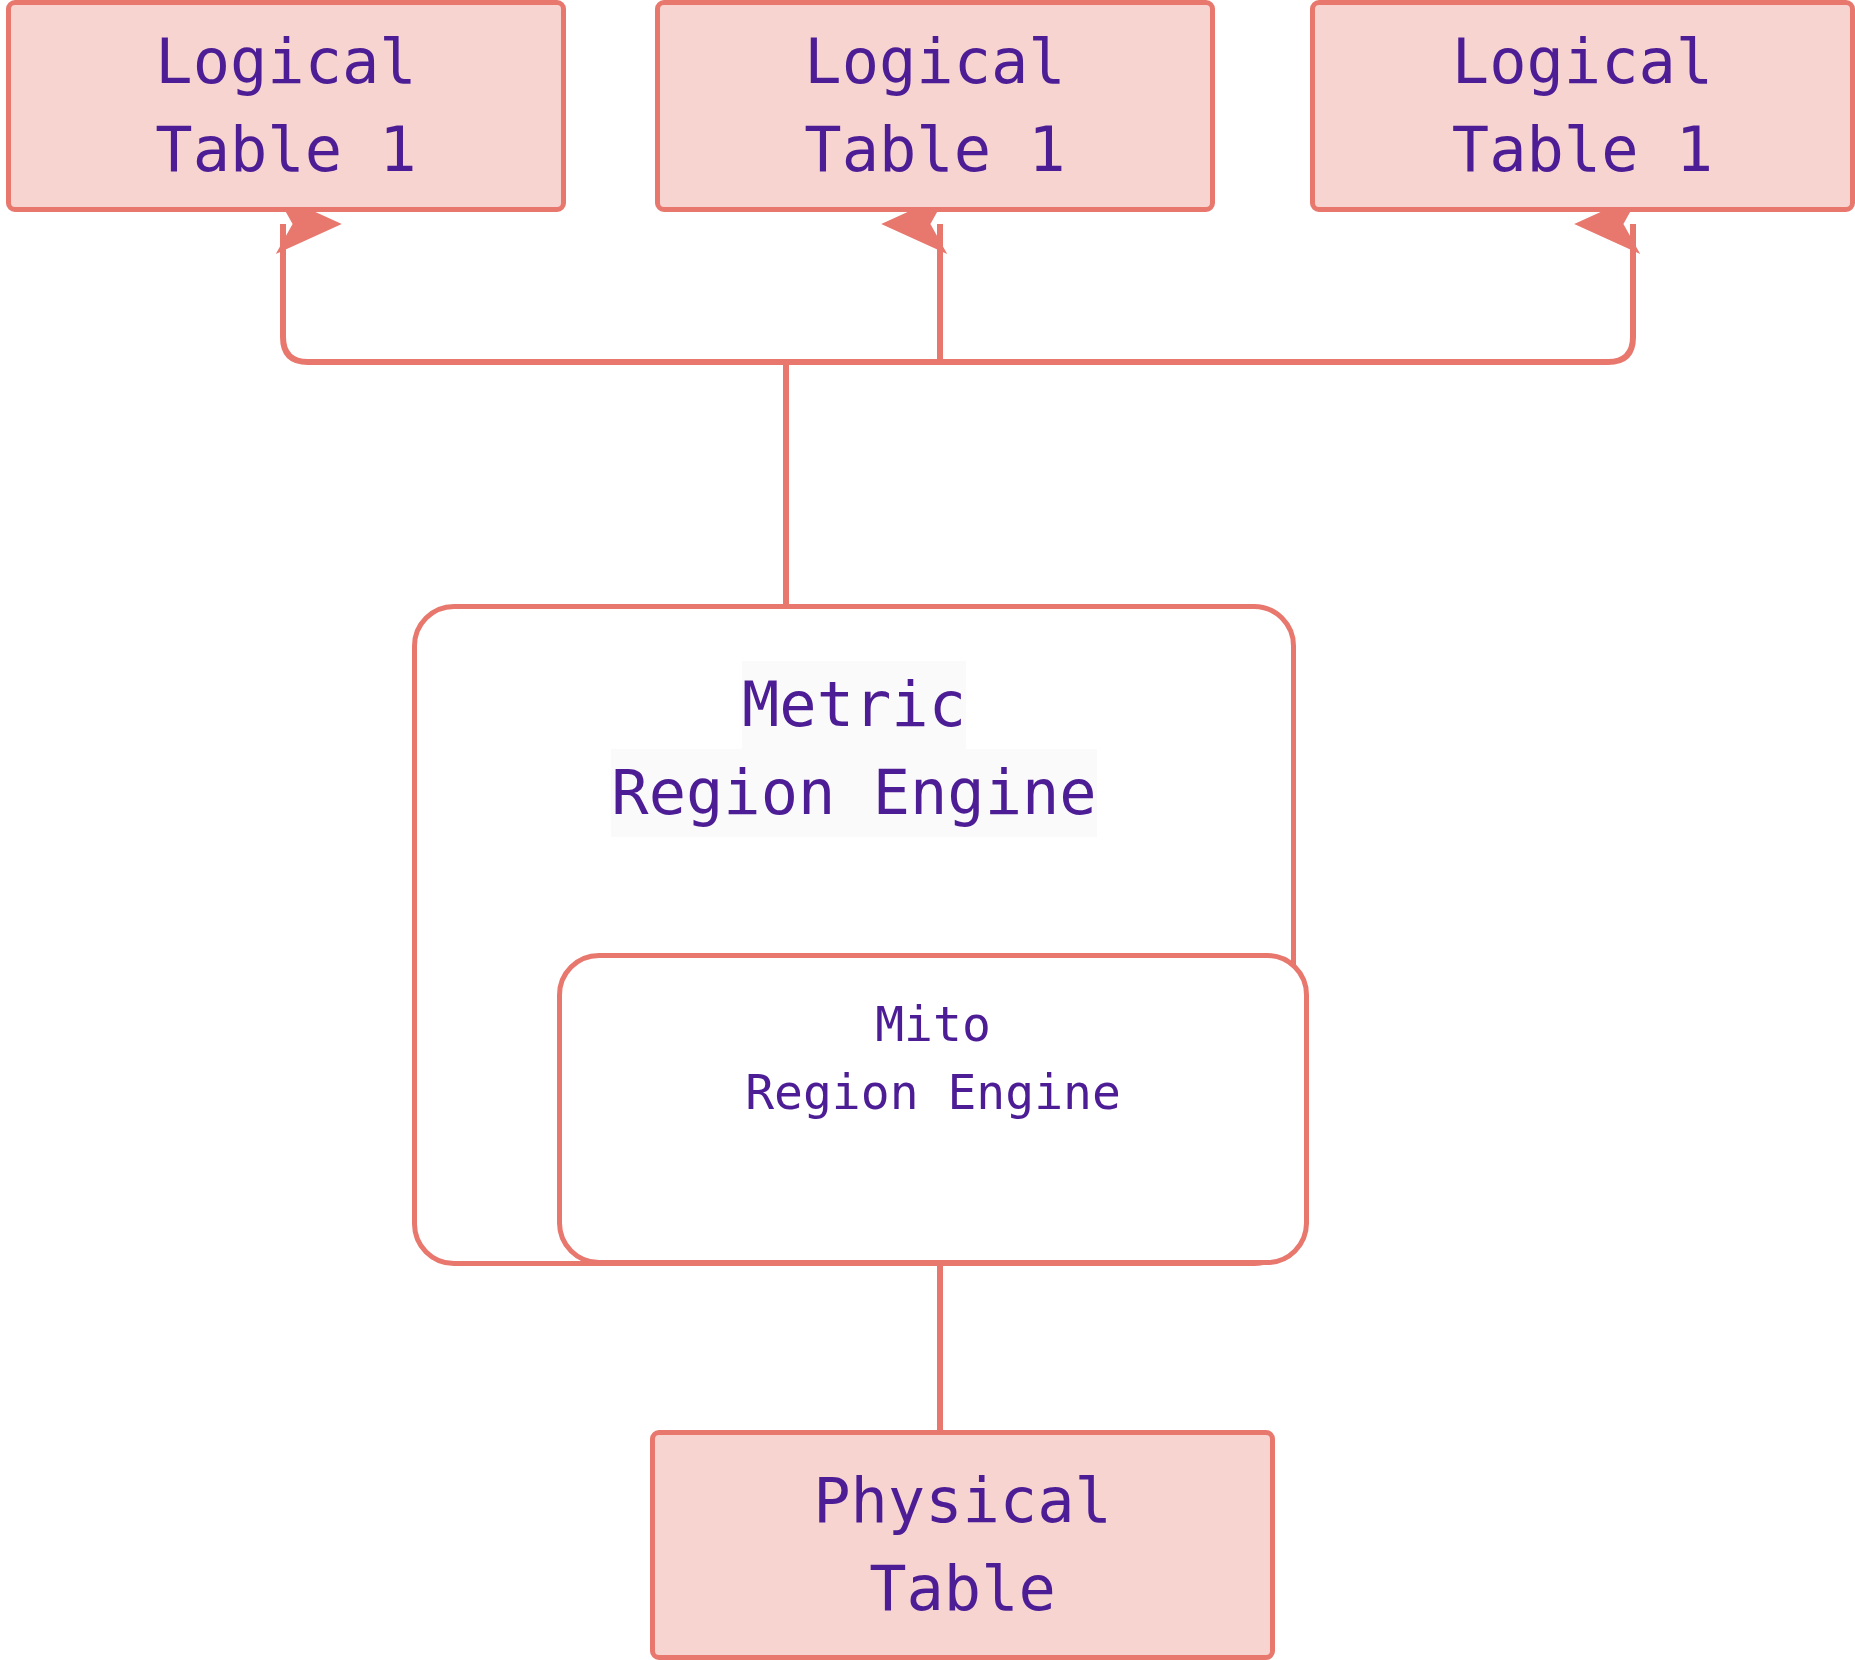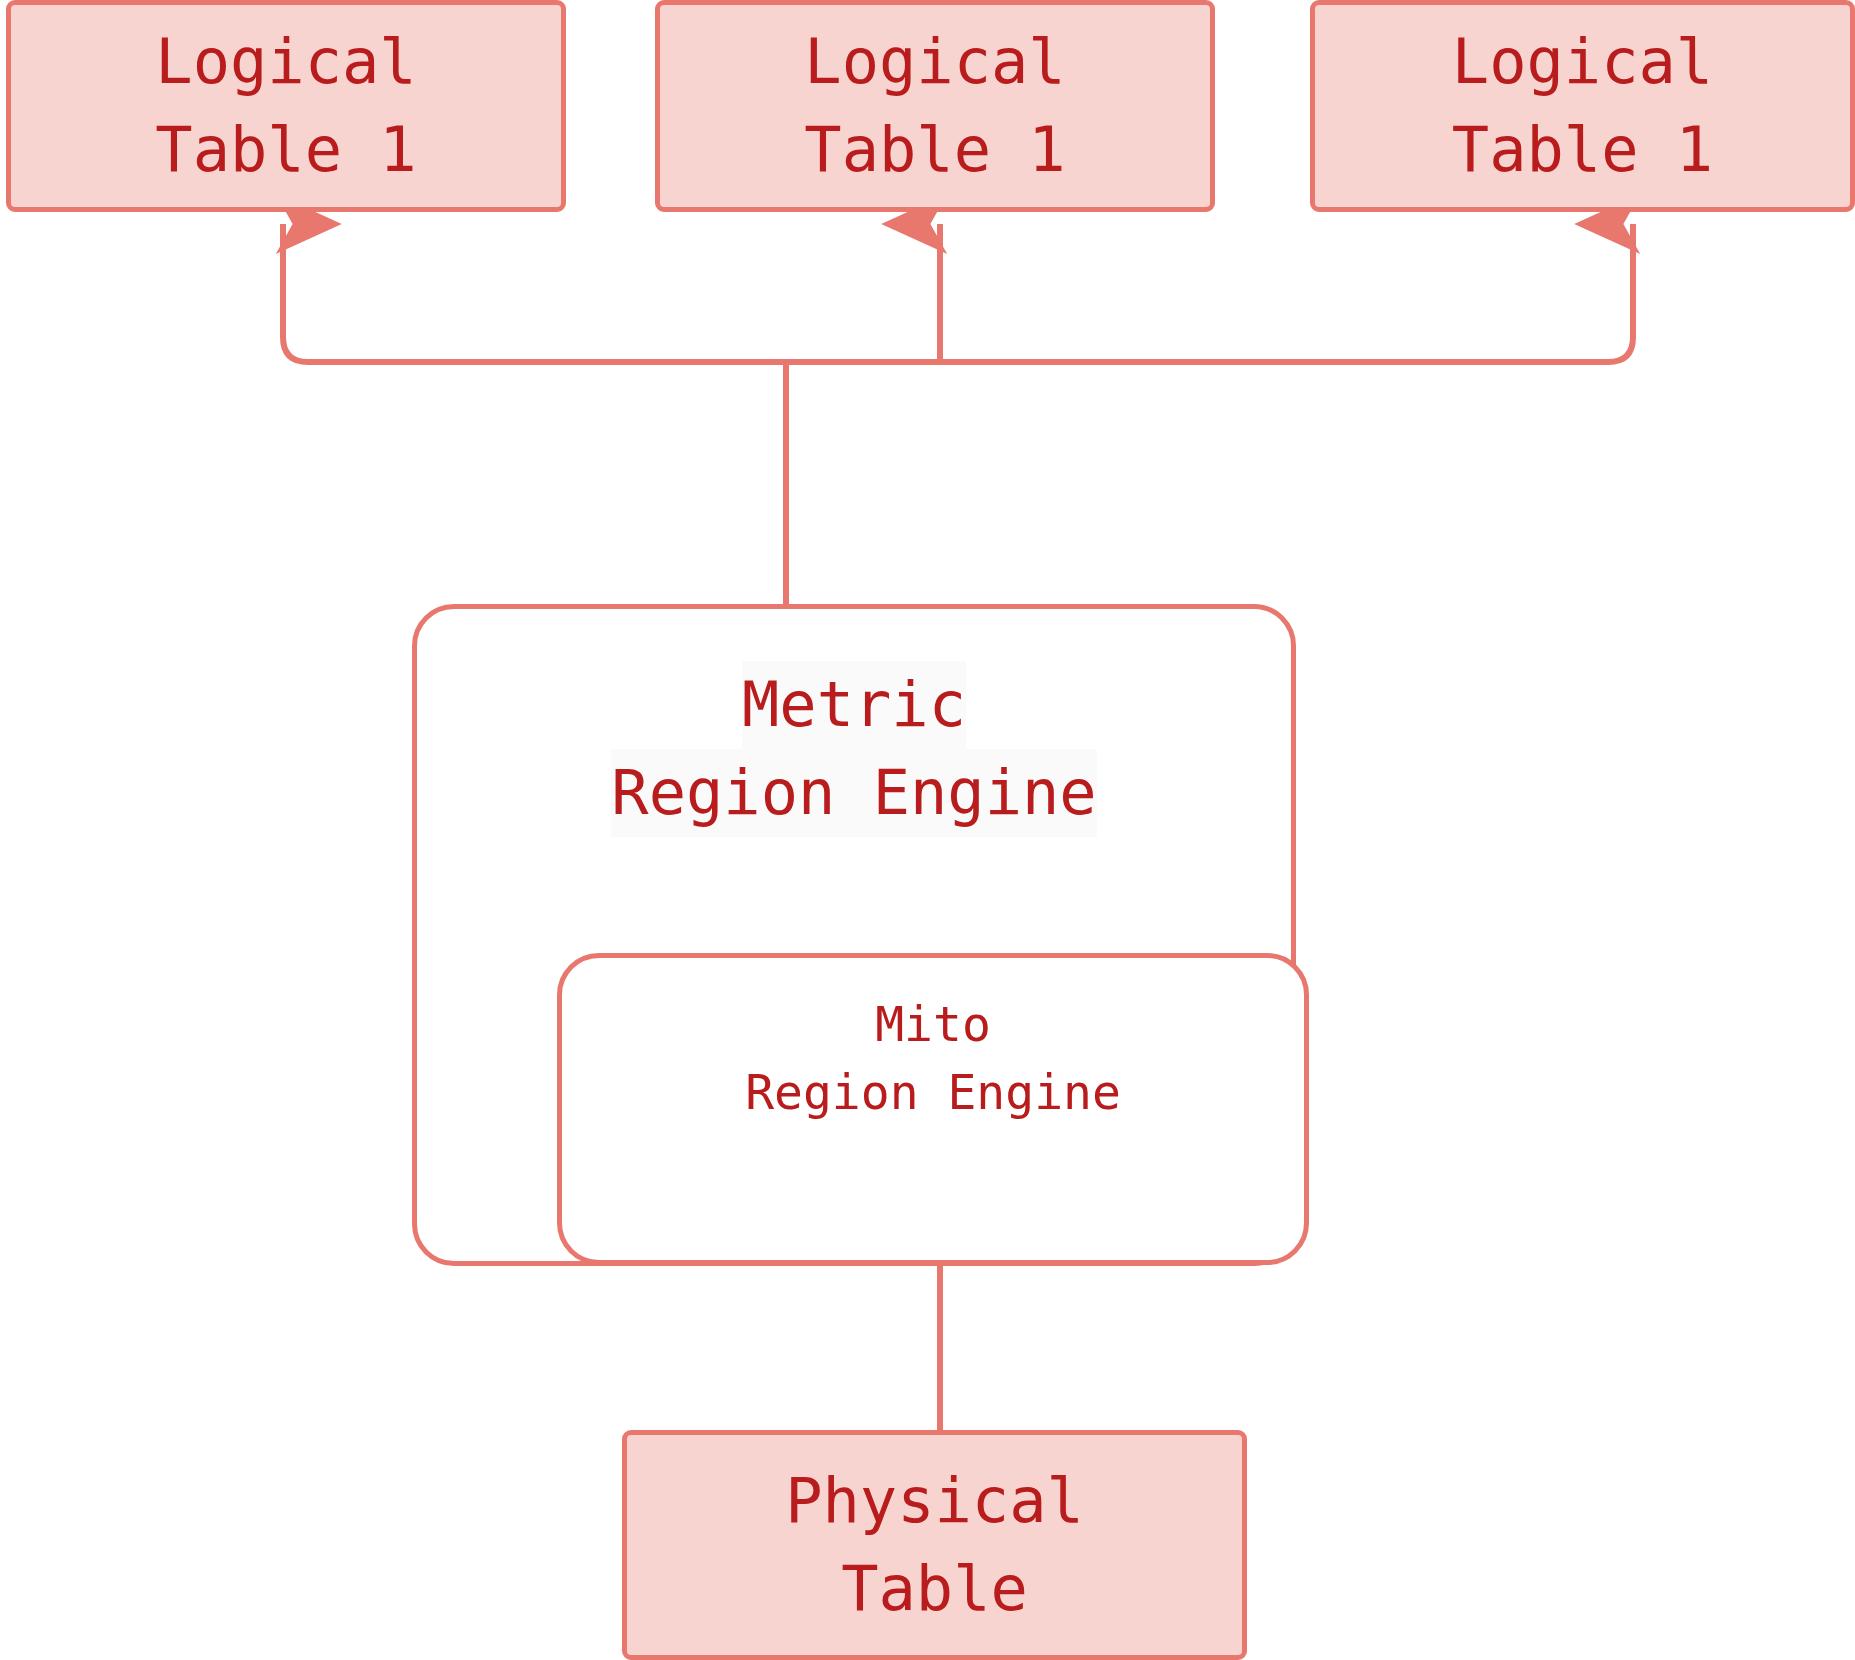--- a/index.html
+++ b/index.html
@@ -33,21 +33,21 @@
   }
 
   .node {
     position: absolute;
     box-sizing: border-box;
     display: flex;
     flex-direction: column;
     align-items: center;
     justify-content: center;
     text-align: center;
-    color: #b91c1c;
+    color: #4c1d95;
     line-height: 1.42;
     white-space: pre;
   }
 
   .node-pink {
     background: #f8d4d1;
     border: 5px solid #e8776d;
     border-radius: 9px;
   }
 
@@ -88,21 +88,21 @@
     top: 953px;
     width: 752px;
     height: 312px;
     justify-content: flex-start;
     padding-top: 32px;
     font-size: 48px;
   }
 
   
   .physical-table {
-    left: 622px;
+    left: 650px;
     top: 1430px;
     width: 625px;
     height: 230px;
     font-size: 62px;
   }
 </style>
 </head>
 <body>
 
 <div id="diagram-root">

